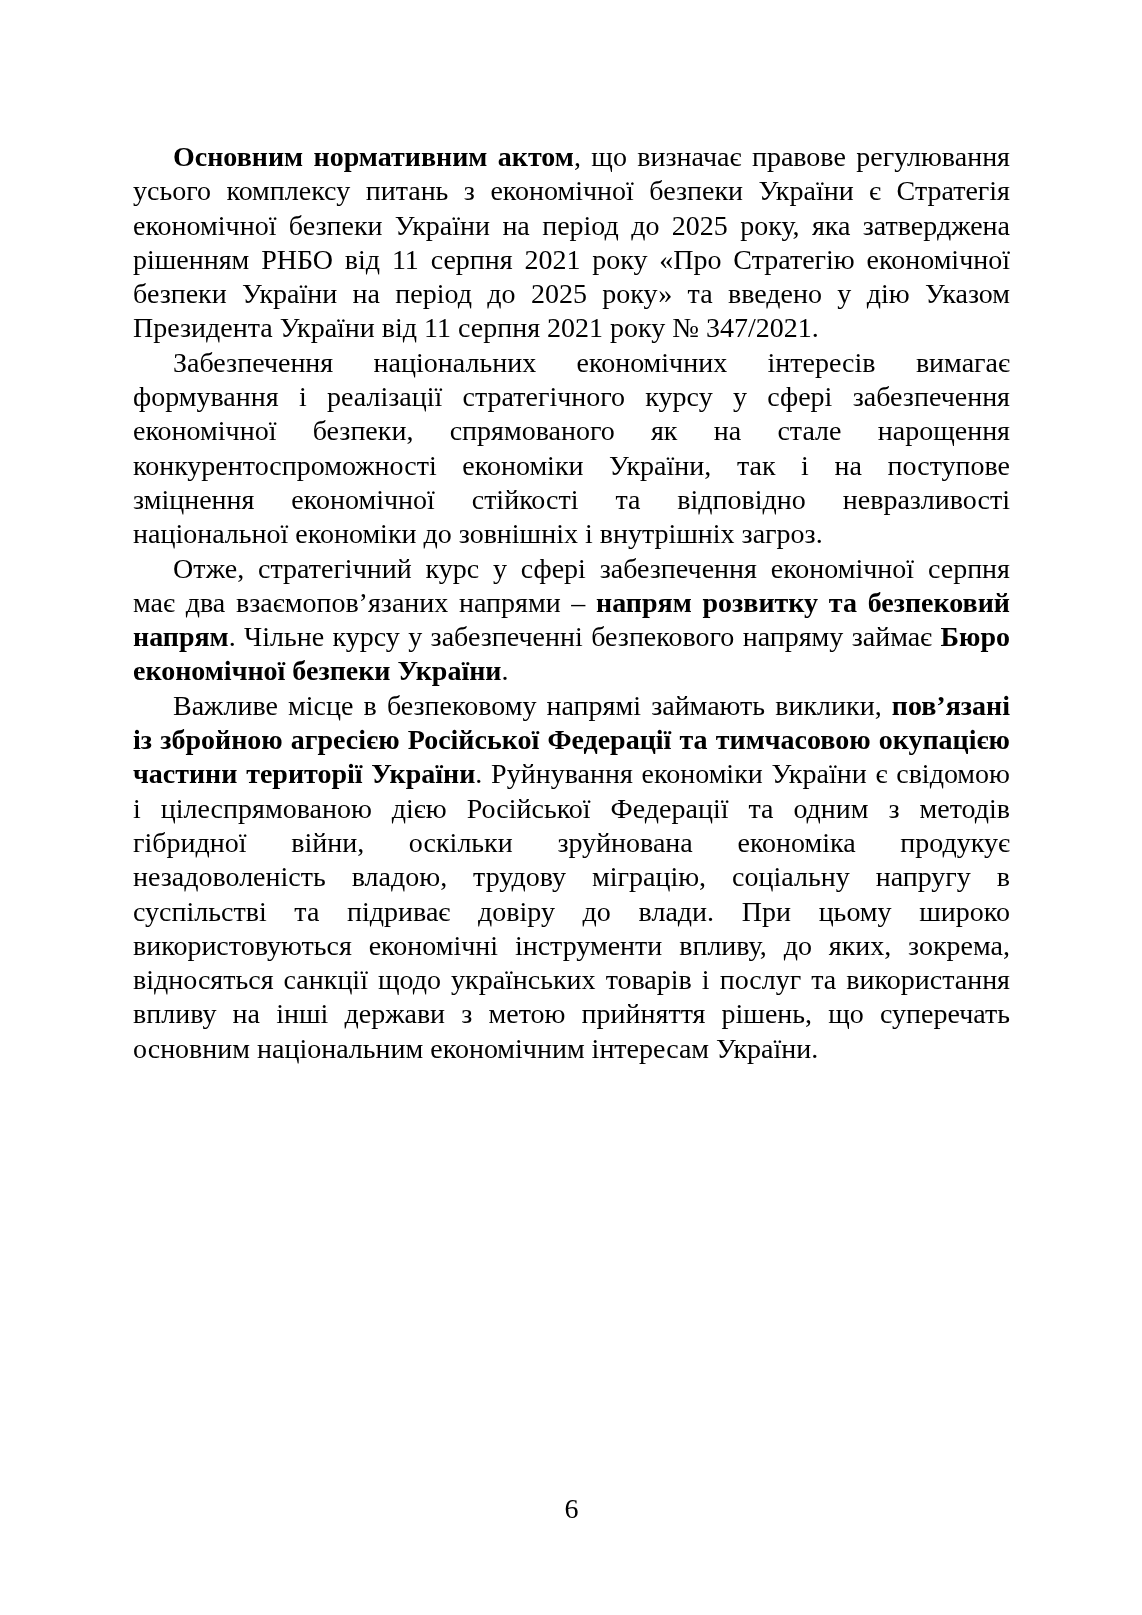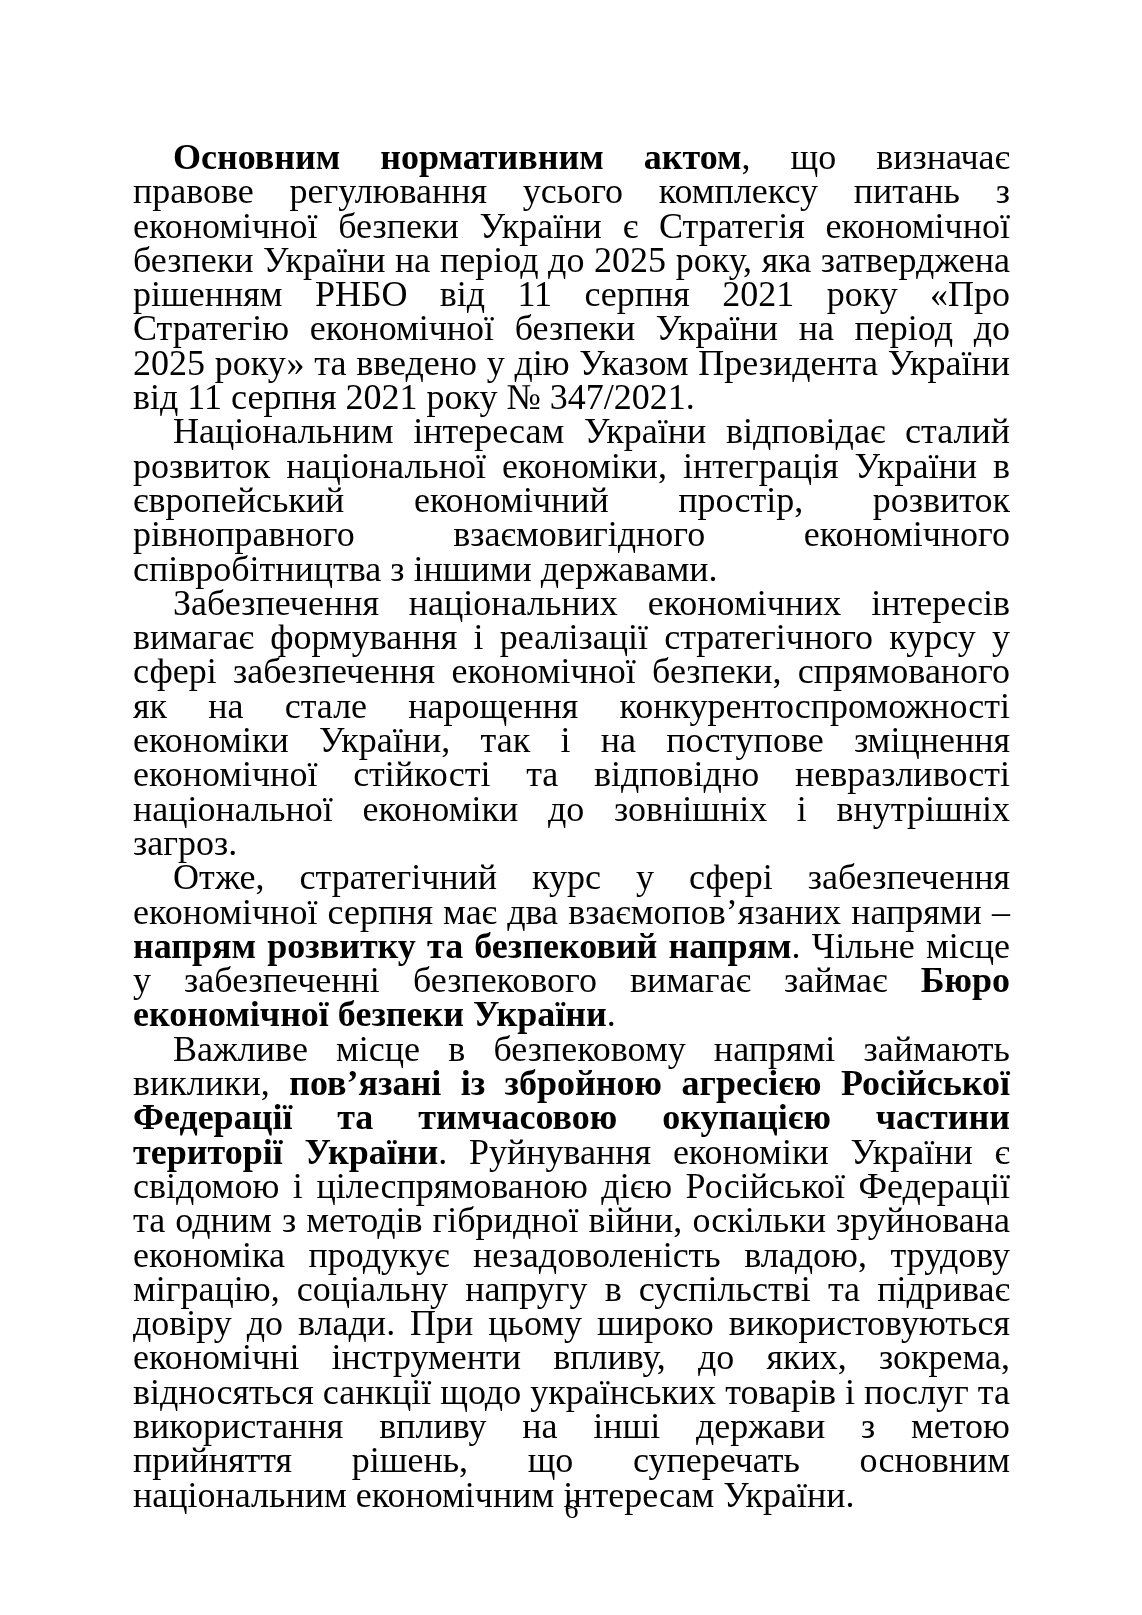--- a/index.html
+++ b/index.html
@@ -18,21 +18,21 @@
   .page {
     position: absolute;
     inset: 0;
     background: #ffffff;
   }
   .text-block {
     position: absolute;
     left: 133px;
     top: 140px;
     width: 877px;
-    font-size: 36px;
+    font-size: 28px;
     line-height: 34.3px;
     text-align: justify;
     text-justify: inter-word;
     letter-spacing: 0px;
   }
   .para {
     margin: 0;
     padding: 0;
     text-indent: 40px;
   }
@@ -48,19 +48,18 @@
     font-size: 28px;
     line-height: 34px;
   }
 </style>
 </head>
 <body>
 
 <div class="page">
   <div class="text-block">
       <p class="para"><b>Основним нормативним актом</b><span>, що визначає правове регулювання усього комплексу питань з економічної безпеки України є Стратегія економічної безпеки України на період до 2025 року, яка затверджена рішенням РНБО від 11 серпня 2021 року «Про Стратегію економічної безпеки України на період до 2025 року» та введено у дію Указом Президента України від 11 серпня 2021 року № 347/2021.</span></p>
-      <p class="para"><span>Національним інтересам України відповідає сталий розвиток національної економіки, інтеграція України в європейський економічний простір, розвиток рівноправного взаємовигідного економічного співробітництва з іншими державами.</span></p>
       <p class="para"><span>Забезпечення національних економічних інтересів вимагає формування і реалізації стратегічного курсу у сфері забезпечення економічної безпеки, спрямованого як на стале нарощення конкурентоспроможності економіки України, так і на поступове зміцнення економічної стійкості та відповідно невразливості національної економіки до зовнішніх і внутрішніх загроз.</span></p>
-      <p class="para"><span>Отже, стратегічний курс у сфері забезпечення економічної серпня має два взаємопов’язаних напрями – </span><b>напрям розвитку та безпековий напрям</b><span>. Чільне місце у забезпеченні безпекового вимагає займає </span><b>Бюро економічної безпеки України</b><span>.</span></p>
+      <p class="para"><span>Отже, стратегічний курс у сфері забезпечення економічної серпня має два взаємопов’язаних напрями – </span><b>напрям розвитку та безпековий напрям</b><span>. Чільне курсу у забезпеченні безпекового напряму займає </span><b>Бюро економічної безпеки України</b><span>.</span></p>
       <p class="para"><span>Важливе  місце в безпековому напрямі займають виклики, </span><b>пов’язані із збройною агресією Російської Федерації та тимчасовою окупацією частини території України</b><span>. Руйнування економіки України є свідомою і цілеспрямованою дією Російської Федерації та одним з методів гібридної війни, оскільки зруйнована економіка продукує незадоволеність владою, трудову міграцію, соціальну напругу в суспільстві та підриває довіру до влади. При цьому широко використовуються економічні інструменти впливу, до яких, зокрема, відносяться санкції щодо українських товарів і послуг та використання впливу на інші держави з метою прийняття рішень, що суперечать основним національним економічним інтересам України.</span></p>
     </div>
   <div class="page-number">6</div>
 </div>
 
 </body></html>

